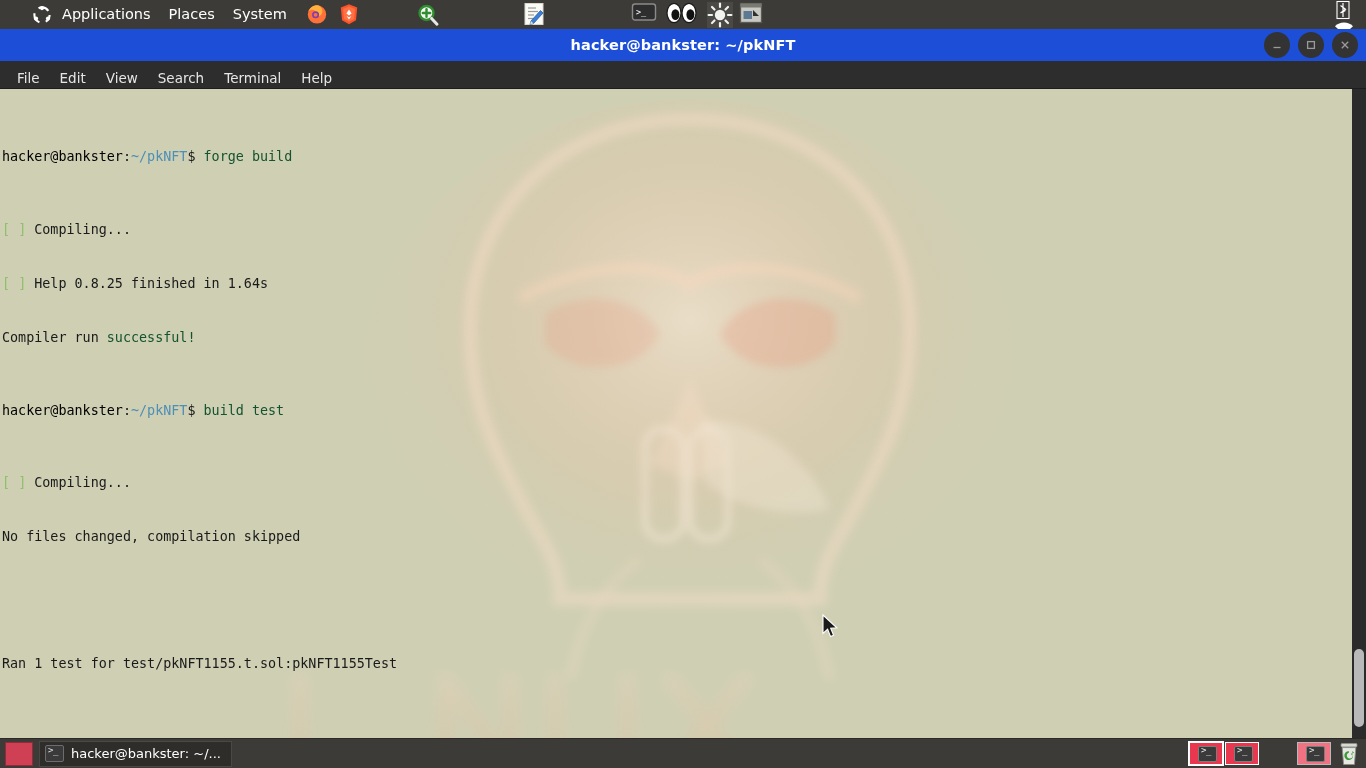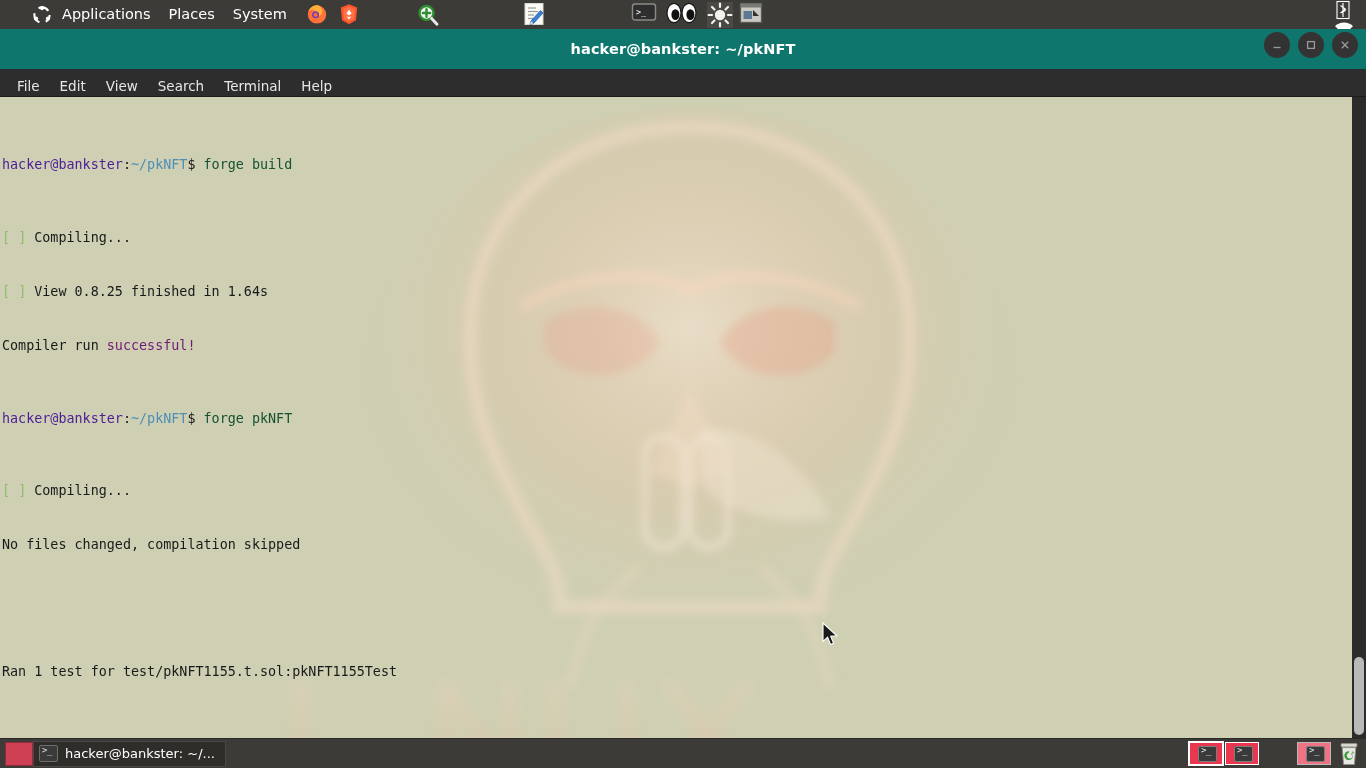--- a/index.html
+++ b/index.html
@@ -65,22 +65,22 @@
 
   
   #term-window {
     position: absolute;
     top: 29px; left: 0;
     width: 1366px; height: 710px;
     background: #1d1d1d;
   }
   #titlebar {
     position: relative;
-    height: 40px;
-    background: #0f766e;
+    height: 32px;
+    background: #1d4ed8;
     display: flex; align-items: center; justify-content: center;
   }
   #title-text {
     color: #ffffff; font-size: 14.5px; font-weight: bold;
     letter-spacing: 0.1px;
   }
   #win-controls {
     position: absolute; right: 8px; top: 0; height: 32px;
     display: flex; align-items: center;
   }
@@ -121,26 +121,26 @@
     position: relative;
     padding: 5px 0 0 2px;
     font-family: "DejaVu Sans Mono", monospace;
     font-size: 13.4px;
     line-height: 18.1px;
     color: #1a1a1a;
     white-space: pre;
     letter-spacing: 0px;
   }
   .ln { height: 18.1px; }
-  .c-user   { color: #4c1d95; }   
+  .c-user   { color: #000000; }   
   .c-colon  { color: #1a1a1a; }
   .c-path   { color: #4e8fb5; }   
   .c-dollar { color: #1a1a1a; }
   .c-cmd    { color: #14532d; }
-  .c-greenl { color: #701a75; }
+  .c-greenl { color: #14532d; }
   .c-spin   { color: #8fbf6a; }
 
   
   #term-scroll {
     position: absolute; right: 0; top: 0;
     width: 14px; height: 651px;
     background: #2b2b2b;
   }
   #term-thumb {
     position: absolute; left: 2px; width: 10px;
@@ -162,21 +162,21 @@
     border-top: 1px solid #2a2925;
     display: flex; align-items: center;
   }
   #show-desktop {
     width: 26px; height: 22px; margin-left: 5px;
     background: #cf4055;
     border: 1px solid #8f2b3a;
   }
   .task-btn {
     display: flex; align-items: center;
-    height: 24px; margin-left: 0;
+    height: 24px; margin-left: 6px;
     padding: 0 10px 0 5px;
     background: #2e2d2a;
     border: 1px solid #4a4945;
     color: #ffffff;
     font-size: 13px;
     white-space: nowrap;
     max-width: 190px;
   }
   .task-ico {
     width: 17px; height: 15px; margin-right: 7px;
@@ -477,24 +477,24 @@
 
           <path d="M670 590 L745 680 M745 590 L670 680"></path>
         </g>
       </svg>
 
       <div id="term-text">
 
         <div class="ln"><span class="c-user">hacker@bankster</span><span class="c-colon">:</span><span class="c-path">~/pkNFT</span><span class="c-dollar">$ </span><span class="c-cmd">forge build</span></div>
 
         <div class="ln"><span class="c-spin">[</span><span class="c-spin">&nbsp;</span><span class="c-spin">]</span><span> </span><span>Compiling...</span></div>
-        <div class="ln"><span class="c-spin">[</span><span class="c-spin">&nbsp;</span><span class="c-spin">]</span><span> </span><span>View 0.8.25 finished in 1.64s</span></div>
+        <div class="ln"><span class="c-spin">[</span><span class="c-spin">&nbsp;</span><span class="c-spin">]</span><span> </span><span>Help 0.8.25 finished in 1.64s</span></div>
         <div class="ln"><span>Compiler run </span><span class="c-greenl">successful!</span></div>
 
-        <div class="ln"><span class="c-user">hacker@bankster</span><span class="c-colon">:</span><span class="c-path">~/pkNFT</span><span>$ </span><span class="c-cmd">forge pkNFT</span></div>
+        <div class="ln"><span class="c-user">hacker@bankster</span><span class="c-colon">:</span><span class="c-path">~/pkNFT</span><span>$ </span><span class="c-cmd">build test</span></div>
 
         <div class="ln"><span class="c-spin">[</span><span class="c-spin">&nbsp;</span><span class="c-spin">]</span><span> </span><span>Compiling...</span></div>
         <div class="ln"><span>No files changed, compilation skipped</span></div>
         <div class="ln">&nbsp;</div>
 
         <div class="ln"><span>Ran 1 test for test/pkNFT1155.t.sol:pkNFT1155Test</span></div>
         
         
         
 

